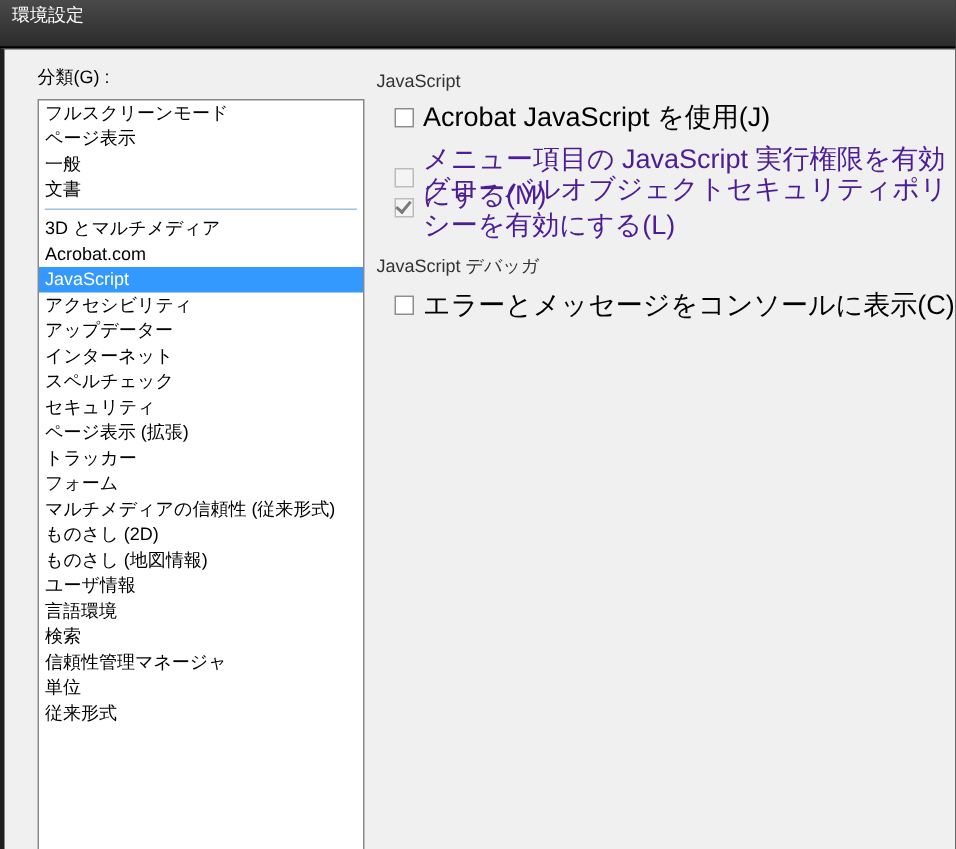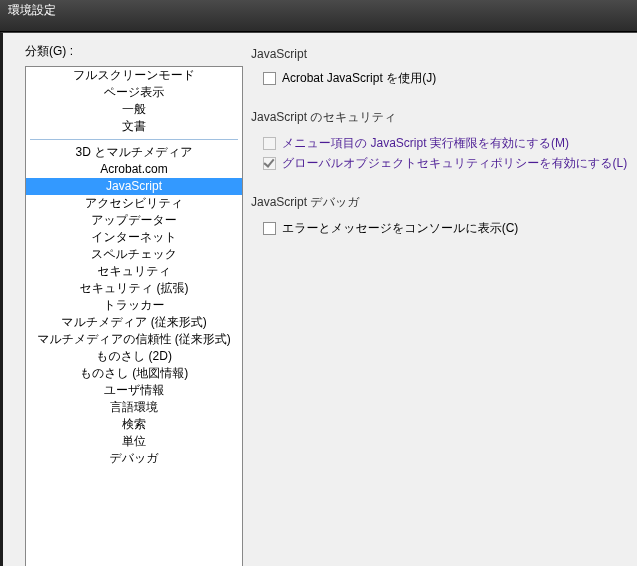--- a/index.html
+++ b/index.html
@@ -51,21 +51,20 @@
     width: 218px;
   }
   .cat-item {
     padding: 1px 4px;
     height: 17px;
     line-height: 15px;
     white-space: nowrap;
     cursor: default;
     color: #000;
     font-size: 12px;
-    text-align: center;
   }
   .cat-item.selected {
     background: #3399ff;
     color: #fff;
   }
   .divider {
     border: none;
     border-top: 1px solid #a0c0e0;
     margin: 4px 4px 4px 4px;
   }
@@ -103,21 +102,21 @@
     content: "";
     position: absolute;
     left: 2px; top: -1px;
     width: 4px; height: 8px;
     border: solid #7a7a7a;
     border-width: 0 2px 2px 0;
     transform: rotate(40deg);
   }
   .chk-label {
     color: #000;
-    font-size: 12px;
+    font-size: 18px;
   }
   .chk-label.disabled {
     color: #4c1d95;
   }
 </style>
 </head>
 <body>
 
 <div class="titlebar">
   <span>環境設定</span>
@@ -135,46 +134,46 @@
           <div class="cat-item">文書</div>
           <hr class="divider">
           <div class="cat-item">3D とマルチメディア</div>
           <div class="cat-item">Acrobat.com</div>
           <div class="cat-item selected">JavaScript</div>
           <div class="cat-item">アクセシビリティ</div>
           <div class="cat-item">アップデーター</div>
           <div class="cat-item">インターネット</div>
           <div class="cat-item">スペルチェック</div>
           <div class="cat-item">セキュリティ</div>
-          <div class="cat-item">セキュリティ (拡張)</div>
+          <div class="cat-item">ページ表示 (拡張)</div>
           <div class="cat-item">トラッカー</div>
-          <div class="cat-item">マルチメディア (従来形式)</div>
+          <div class="cat-item">フォーム</div>
           <div class="cat-item">マルチメディアの信頼性 (従来形式)</div>
           <div class="cat-item">ものさし (2D)</div>
           <div class="cat-item">ものさし (地図情報)</div>
           <div class="cat-item">ユーザ情報</div>
           <div class="cat-item">言語環境</div>
           <div class="cat-item">検索</div>
+          <div class="cat-item">信頼性管理マネージャ</div>
           <div class="cat-item">単位</div>
-          <div class="cat-item">デバッガ</div>
+          <div class="cat-item">従来形式</div>
         </div>
     </div>
 
     <div class="right-pane">
 
       <div class="group">
         <div class="group-title">JavaScript</div>
         <div class="chk-row">
           <span class="chk" id="chk-js"></span>
           <span class="chk-label">Acrobat JavaScript を使用(J)</span>
         </div>
       </div>
 
       <div class="group">
-        <div class="group-title">JavaScript のセキュリティ</div>
         <div class="chk-row">
           <span class="chk disabled" id="chk-menu"></span>
           <span class="chk-label disabled">メニュー項目の JavaScript 実行権限を有効にする(M)</span>
         </div>
         <div class="chk-row">
           <span class="chk disabled checked" id="chk-global"></span>
           <span class="chk-label disabled">グローバルオブジェクトセキュリティポリシーを有効にする(L)</span>
         </div>
       </div>
 

